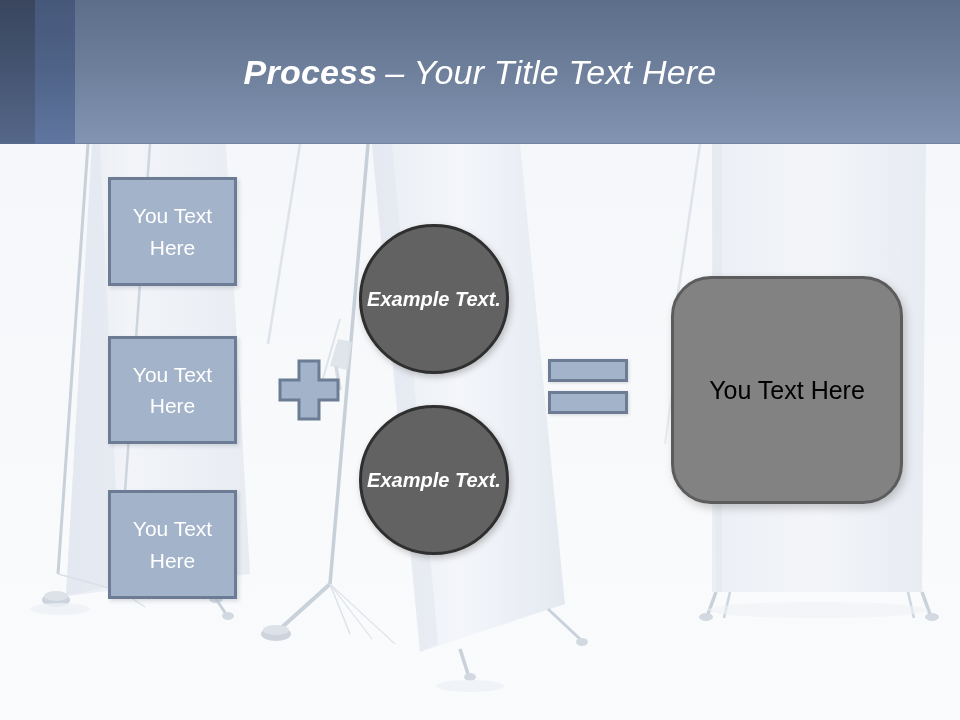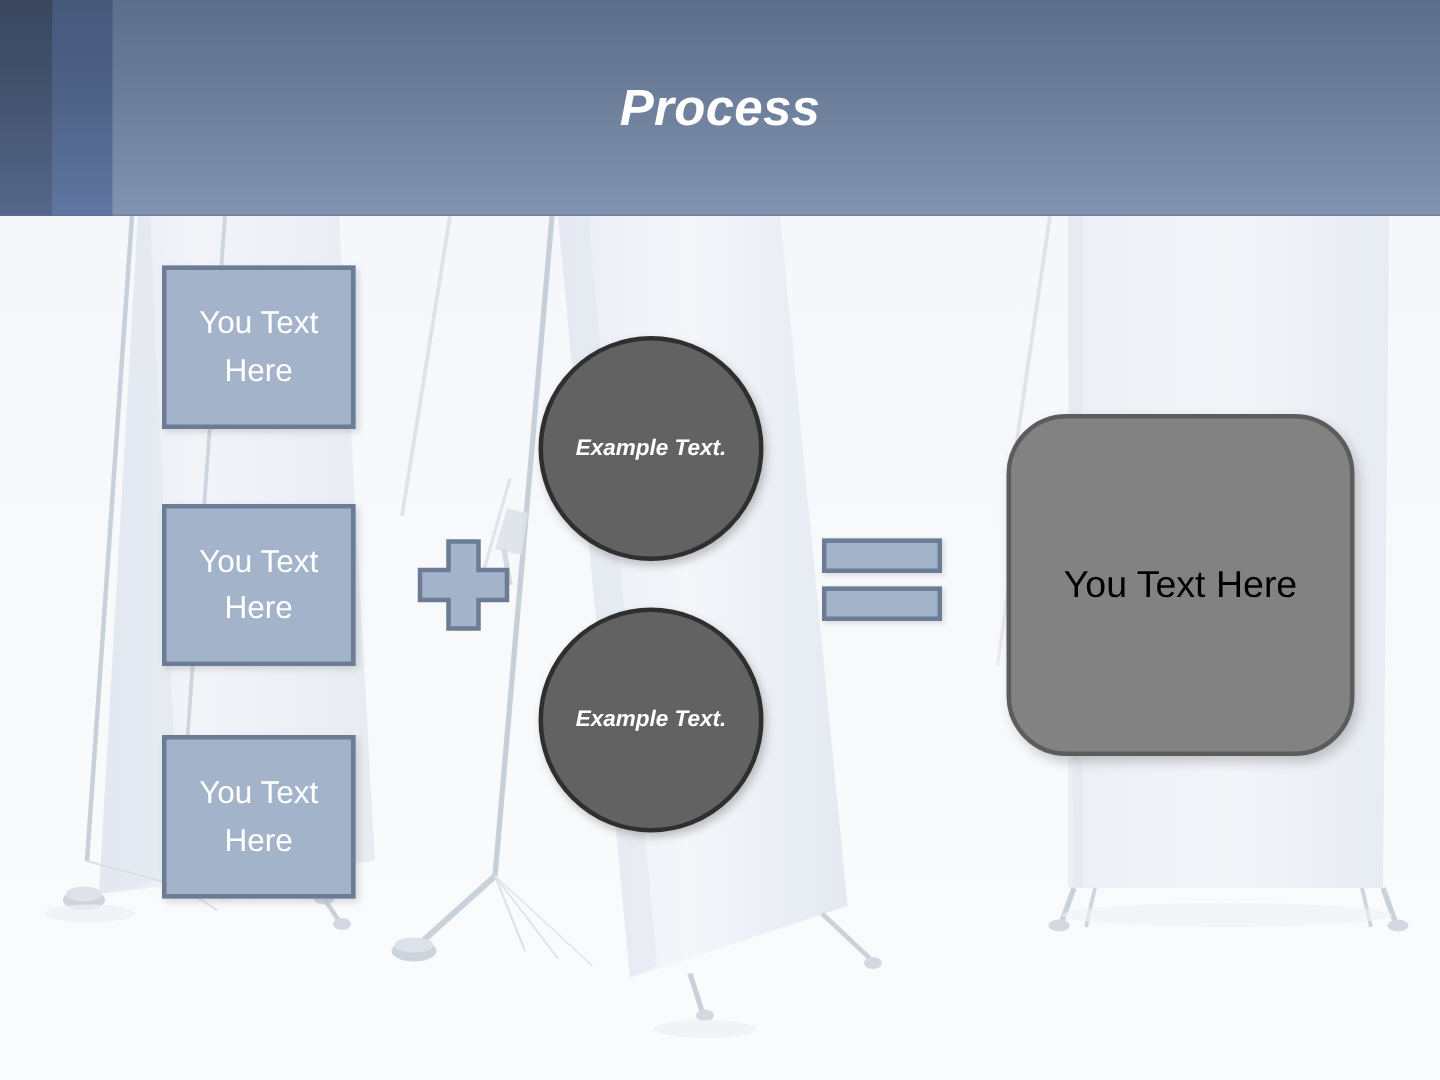--- a/index.html
+++ b/index.html
@@ -137,21 +137,21 @@
     border-radius: 50%;
     background: #626262;
     border: 3px solid #2f2f2f;
     box-sizing: border-box;
     display: flex;
     flex-direction: column;
     align-items: center;
     justify-content: center;
     text-align: left;
     color: #ffffff;
-    font-size: 15px;
+    font-size: 20px;
     font-weight: bold;
     font-style: italic;
     line-height: 1.5;
     box-shadow: 2px 3px 6px rgba(60,60,60,0.3);
   }
   #circle-1 { left: 359px; top: 224px; }
   #circle-2 { left: 359px; top: 405px; }
 
   
   #result-box {
@@ -257,20 +257,21 @@
     </svg>
   </div>
 
   <div id="header">
     <div class="hdr-main"></div>
     <div class="hdr-band-mid"></div>
     <div class="hdr-band-dark"></div>
     <div class="hdr-underline"></div>
     <div id="title">
       <span class="t-strong">Process</span>
+      <span class="t-rest">– Your Title Text Here</span>
     </div>
   </div>
 
   <div class="blue-box" id="box-1">
     <span>You Text Here</span>
   </div>
   <div class="blue-box" id="box-2">
     <span>You Text Here</span>
   </div>
   <div class="blue-box" id="box-3">

